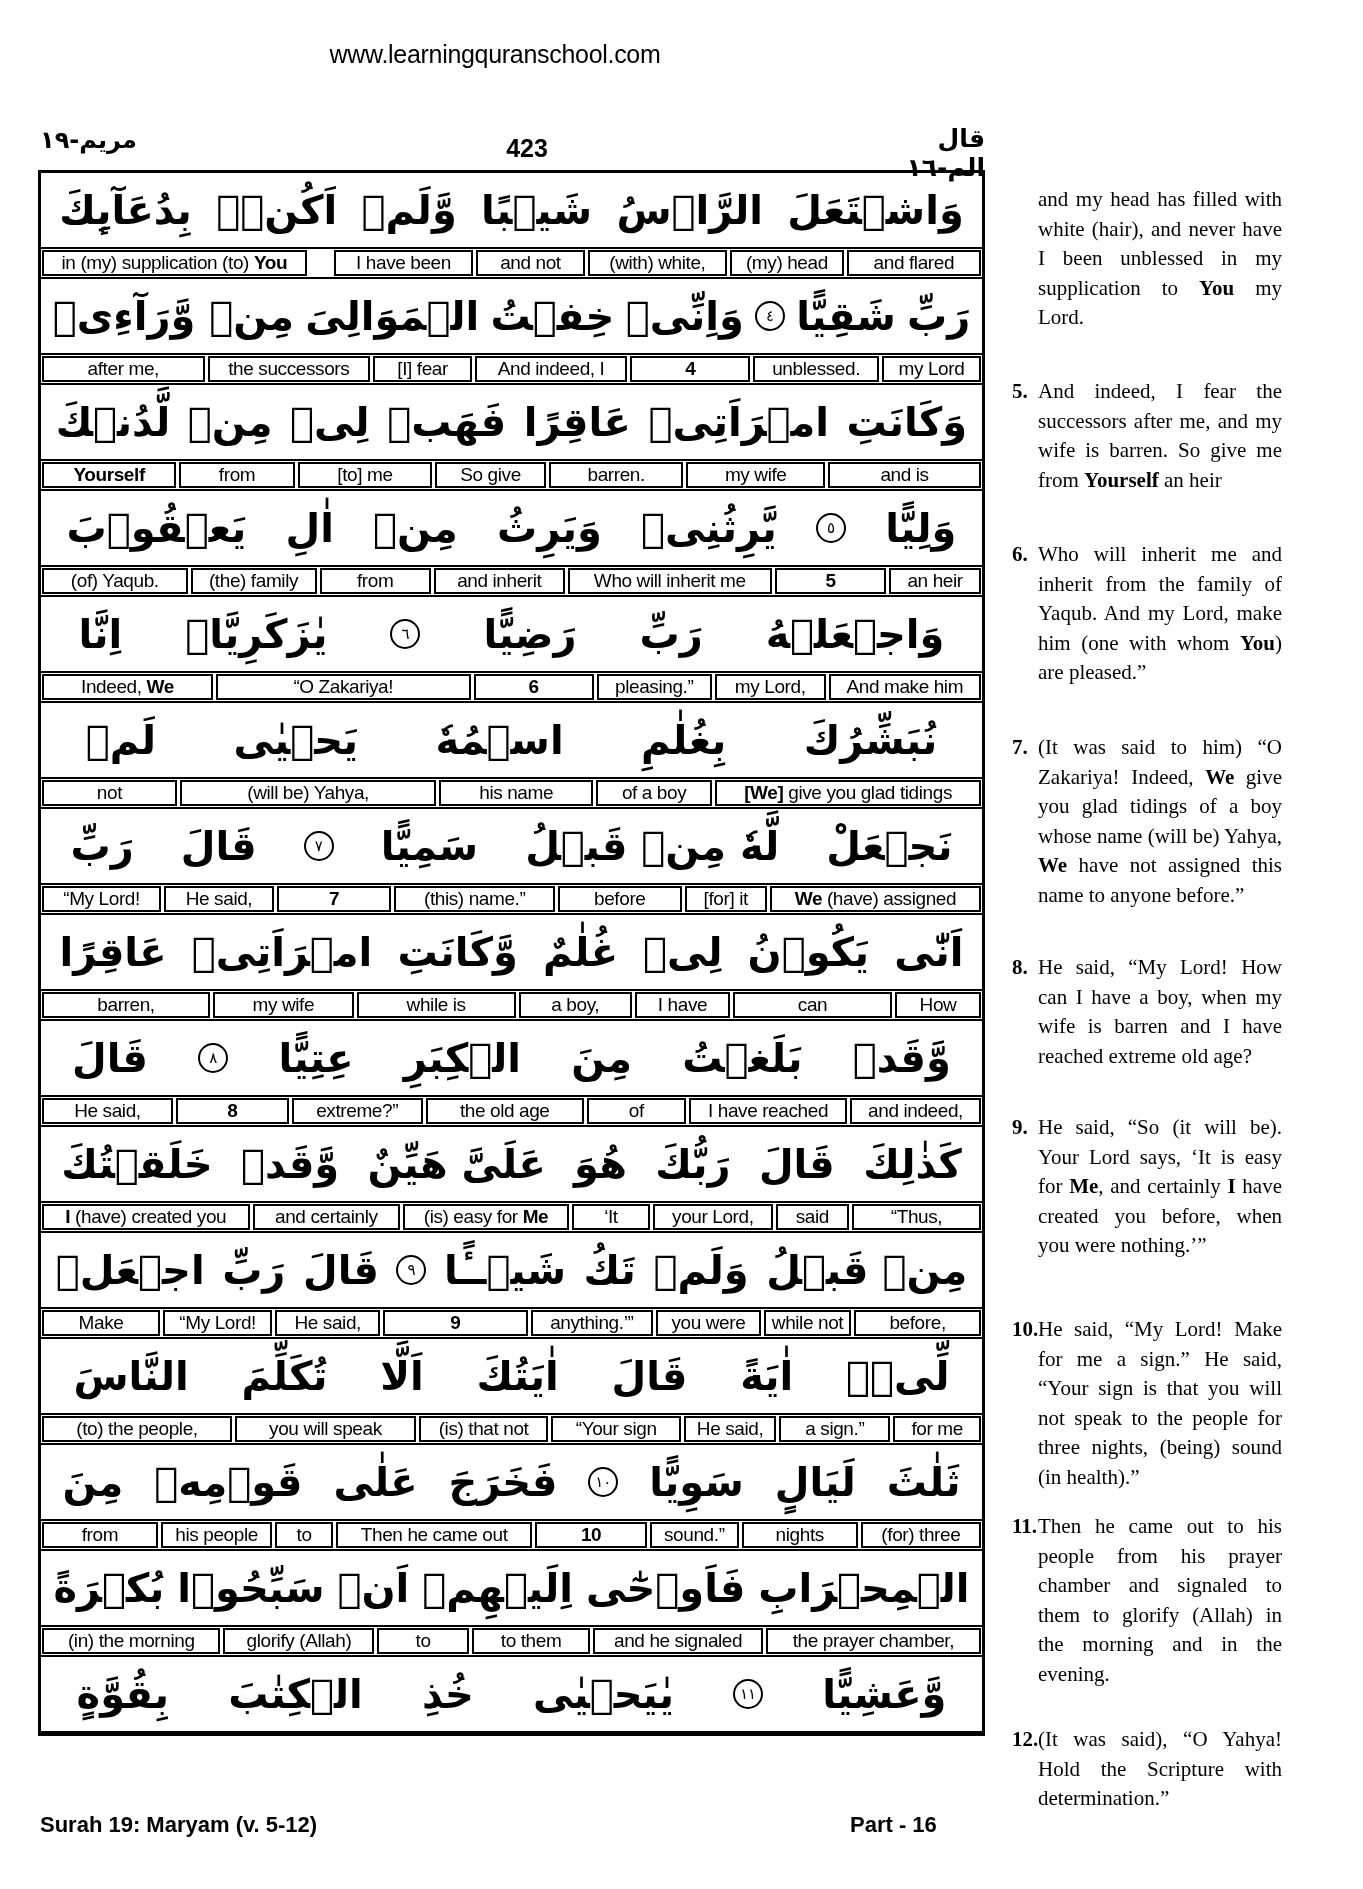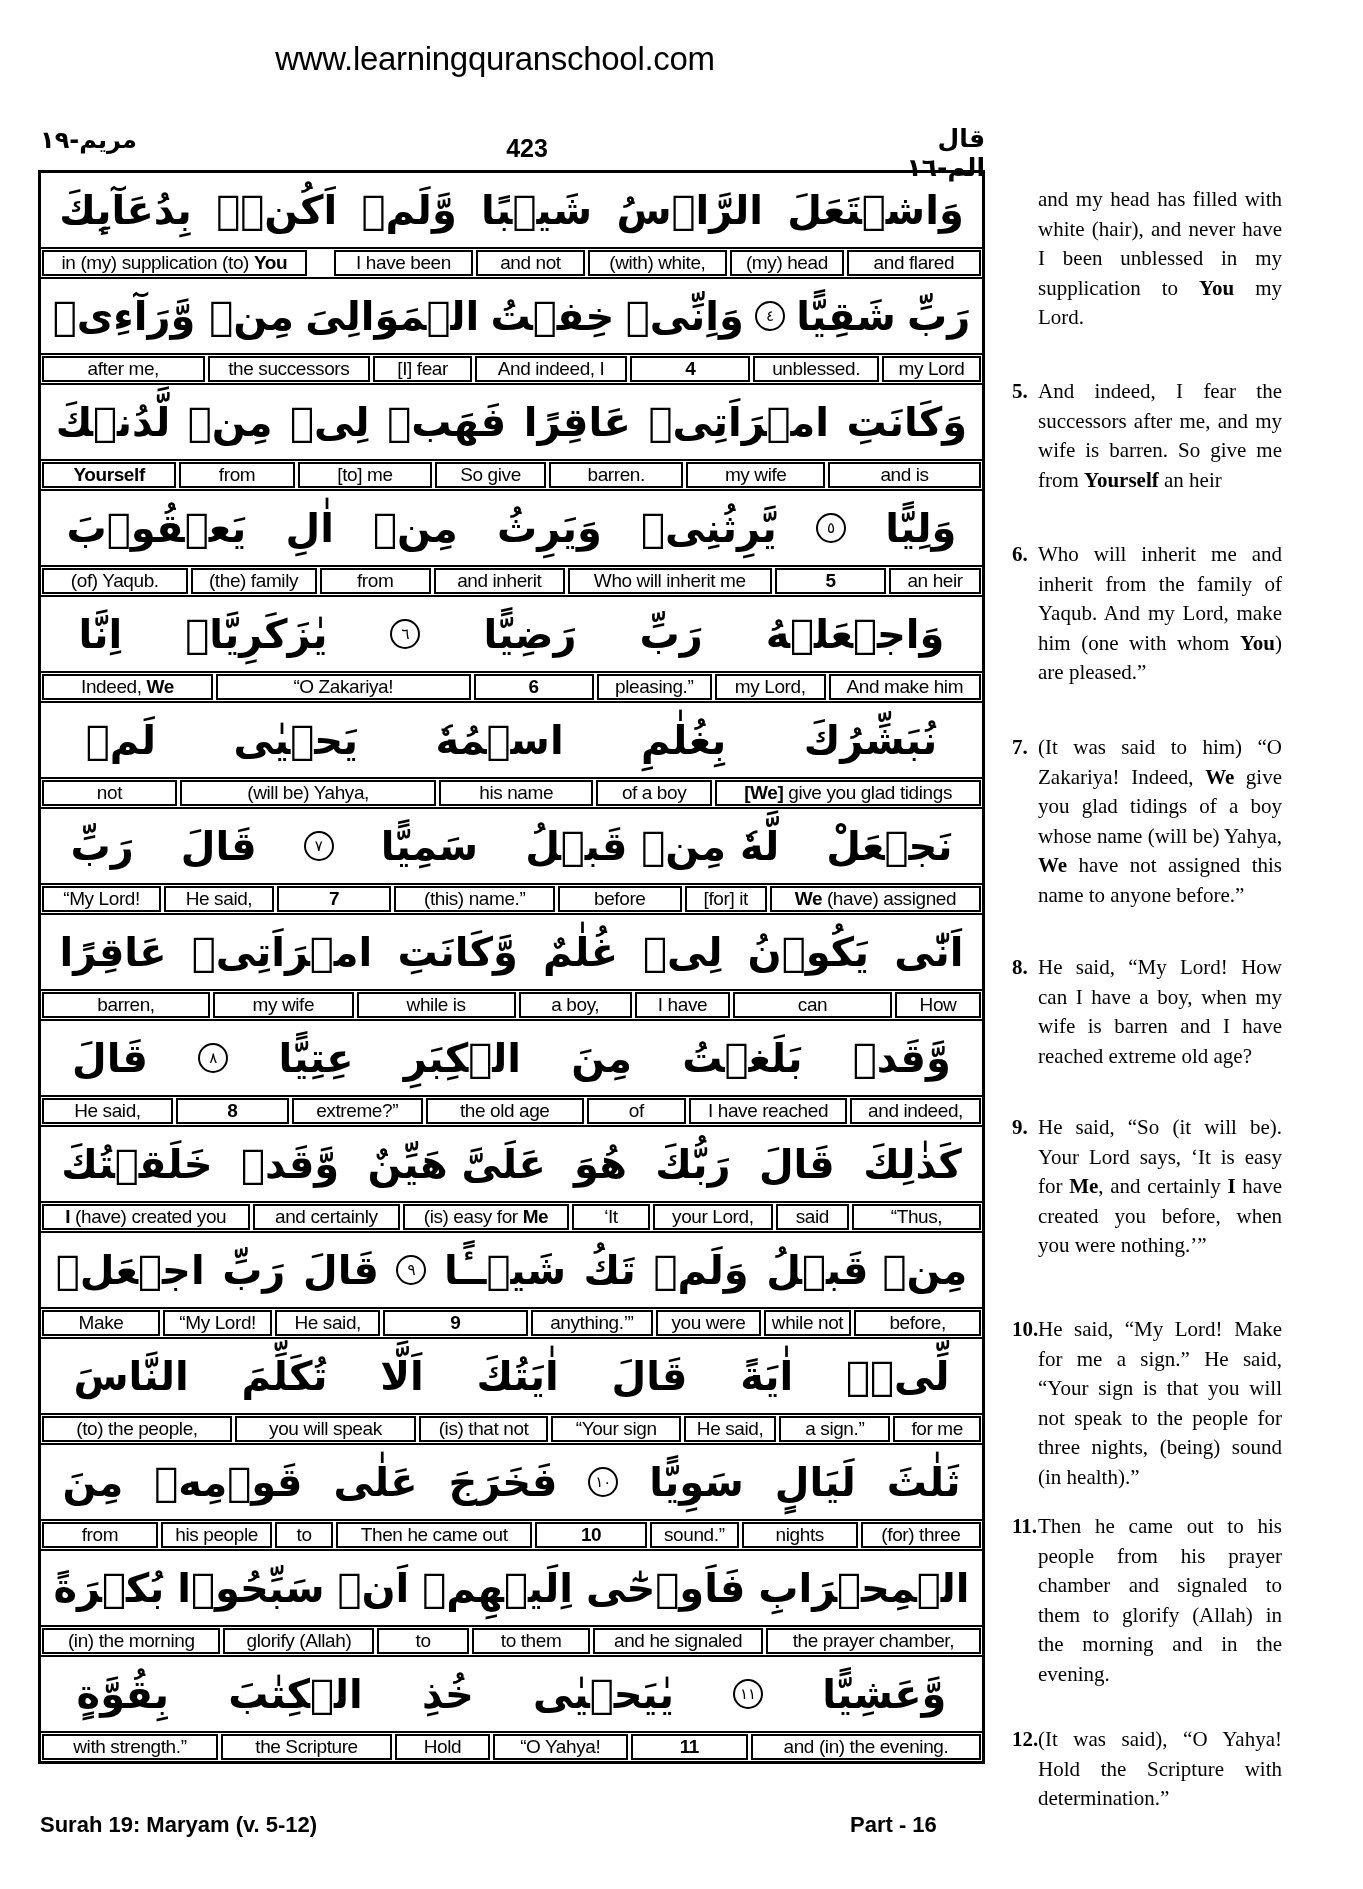--- a/index.html
+++ b/index.html
@@ -1,18 +1,18 @@
 <!DOCTYPE html>
 <html><head>
 <meta charset="utf-8">
 <style>
   html, body { margin: 0; padding: 0; background: #ffffff; }
   body { width: 1363px; height: 1889px; position: relative; overflow: hidden; color: #000; }
   .site { position: absolute; top: 40px; left: 0; width: 990px; text-align: center;
-          font-family: "Liberation Sans", sans-serif; font-size: 33px; letter-spacing: -0.3px; }
+          font-family: "Liberation Sans", sans-serif; font-size: 25px; letter-spacing: -0.3px; }
   .hdr-left { position: absolute; top: 126px; left: 40px; font-family: "DejaVu Sans", sans-serif;
               font-size: 24px; font-weight: bold; direction: rtl; }
   .hdr-center { position: absolute; top: 134px; left: 452px; width: 150px; text-align: center;
                 font-family: "Liberation Sans", sans-serif; font-size: 25px; font-weight: bold; }
   .hdr-right { position: absolute; top: 124px; left: 870px; width: 115px; text-align: right;
                font-family: "DejaVu Sans", sans-serif; font-size: 25px; font-weight: bold; direction: rtl; }
   .table { position: absolute; top: 170px; left: 38px; width: 947px; border: 3px solid #000; box-sizing: border-box; }
   .block { border-bottom: 2px solid #000; }
   .block:last-child { border-bottom: none; }
   .ar-row { height: 76px; display: flex; flex-direction: row-reverse; justify-content: space-around;
@@ -518,40 +518,20 @@
     </div>
     <div class="block">
       <div class="ar-row">
         <span class="ar-word">وَّعَشِيًّا</span>
         <span class="ar-num">١١</span>
         <span class="ar-word">يٰيَحۡيٰى</span>
         <span class="ar-word">خُذِ</span>
         <span class="ar-word">الۡكِتٰبَ</span>
         <span class="ar-word">بِقُوَّةٍ</span>
       </div>
-      <div class="en-row">
-        <div class="en-cell" style="flex: 19 1 0px;">
-          <span style="white-space: pre;">with strength.”</span>
-        </div>
-        <div class="en-cell" style="flex: 18.5 1 0px;">
-          <span style="white-space: pre;">the Scripture</span>
-        </div>
-        <div class="en-cell" style="flex: 10 1 0px;">
-          <span style="white-space: pre;">Hold</span>
-        </div>
-        <div class="en-cell" style="flex: 14.5 1 0px;">
-          <span style="white-space: pre;">“O Yahya!</span>
-        </div>
-        <div class="en-cell num" style="flex: 12.5 1 0px;">
-          <span style="white-space: pre;">11</span>
-        </div>
-        <div class="en-cell" style="flex: 25 1 0px;">
-          <span style="white-space: pre;">and (in) the evening.</span>
-        </div>
-      </div>
     </div>
   </div>
 
 <div class="side" id="side">
     <div class="para" style="top: 185px;">
       <span class="t"><span>and my head has filled with white (hair), and never have I been unblessed in my supplication to </span><b>You</b><span> my Lord.</span></span>
     </div>
     <div class="para" style="top: 377px;">
       <span class="t"><span class="n">5.</span><span>And indeed, I fear the successors after me, and my wife is barren. So give me from </span><b>Yourself</b><span> an heir</span></span>
     </div>

